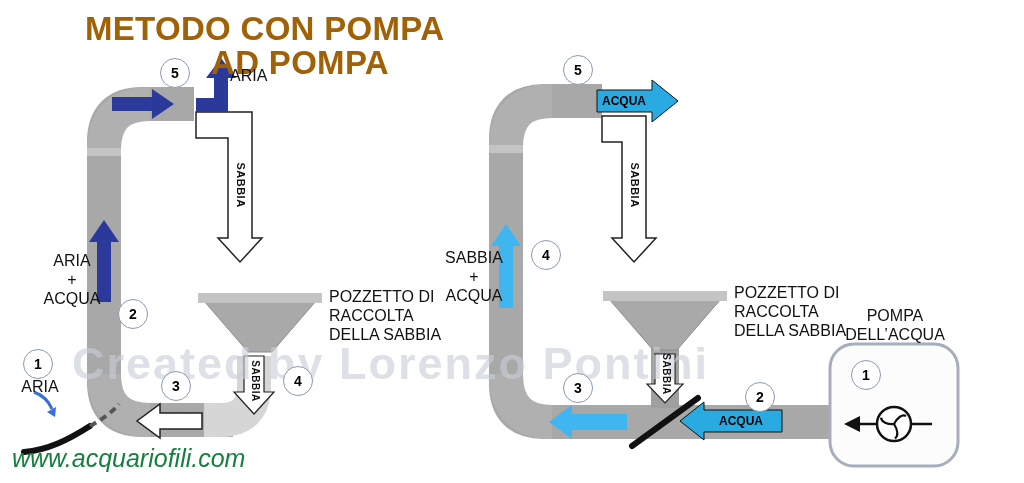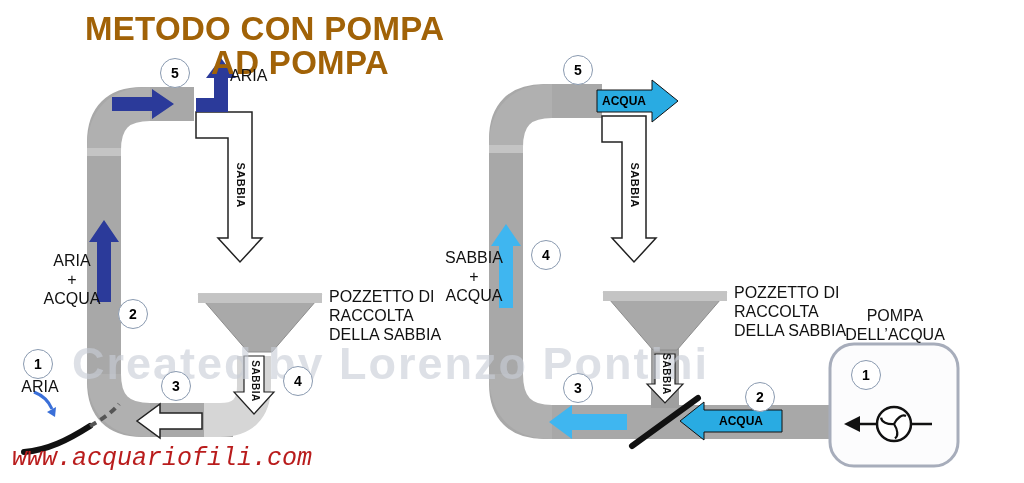--- a/index.html
+++ b/index.html
@@ -16,22 +16,22 @@
   .step{position:absolute;z-index:12;width:30px;height:30px;border-radius:50%;
         background:#fff;border:1.6px solid #8a9ab0;box-sizing:border-box;
         display:flex;align-items:center;justify-content:center;
         font-size:14px;font-weight:bold;color:#000;}
   .arrowtext{position:absolute;z-index:11;width:60px;font-size:12px;font-weight:bold;
              color:#000;text-align:center;}
   .watermark{position:absolute;z-index:8;left:72px;top:338px;width:890px;
              font-size:45px;font-weight:bold;color:rgba(200,205,215,0.62);
              letter-spacing:2px;white-space:nowrap;pointer-events:none;}
   .footer{position:absolute;z-index:10;left:12px;top:444px;
-          font-family:Liberation Mono, monospace;font-style:italic;
-          font-size:25px;color:#b91c1c;text-align:right;}
+          font-family:Liberation Sans, sans-serif;font-style:italic;
+          font-size:25px;color:#15803d;text-align:right;}
 </style>
 </head>
 <body>
 
 <div class="canvas">
 
   <svg width="1024" height="483" viewBox="0 0 1024 483">
 
     <g>
 

